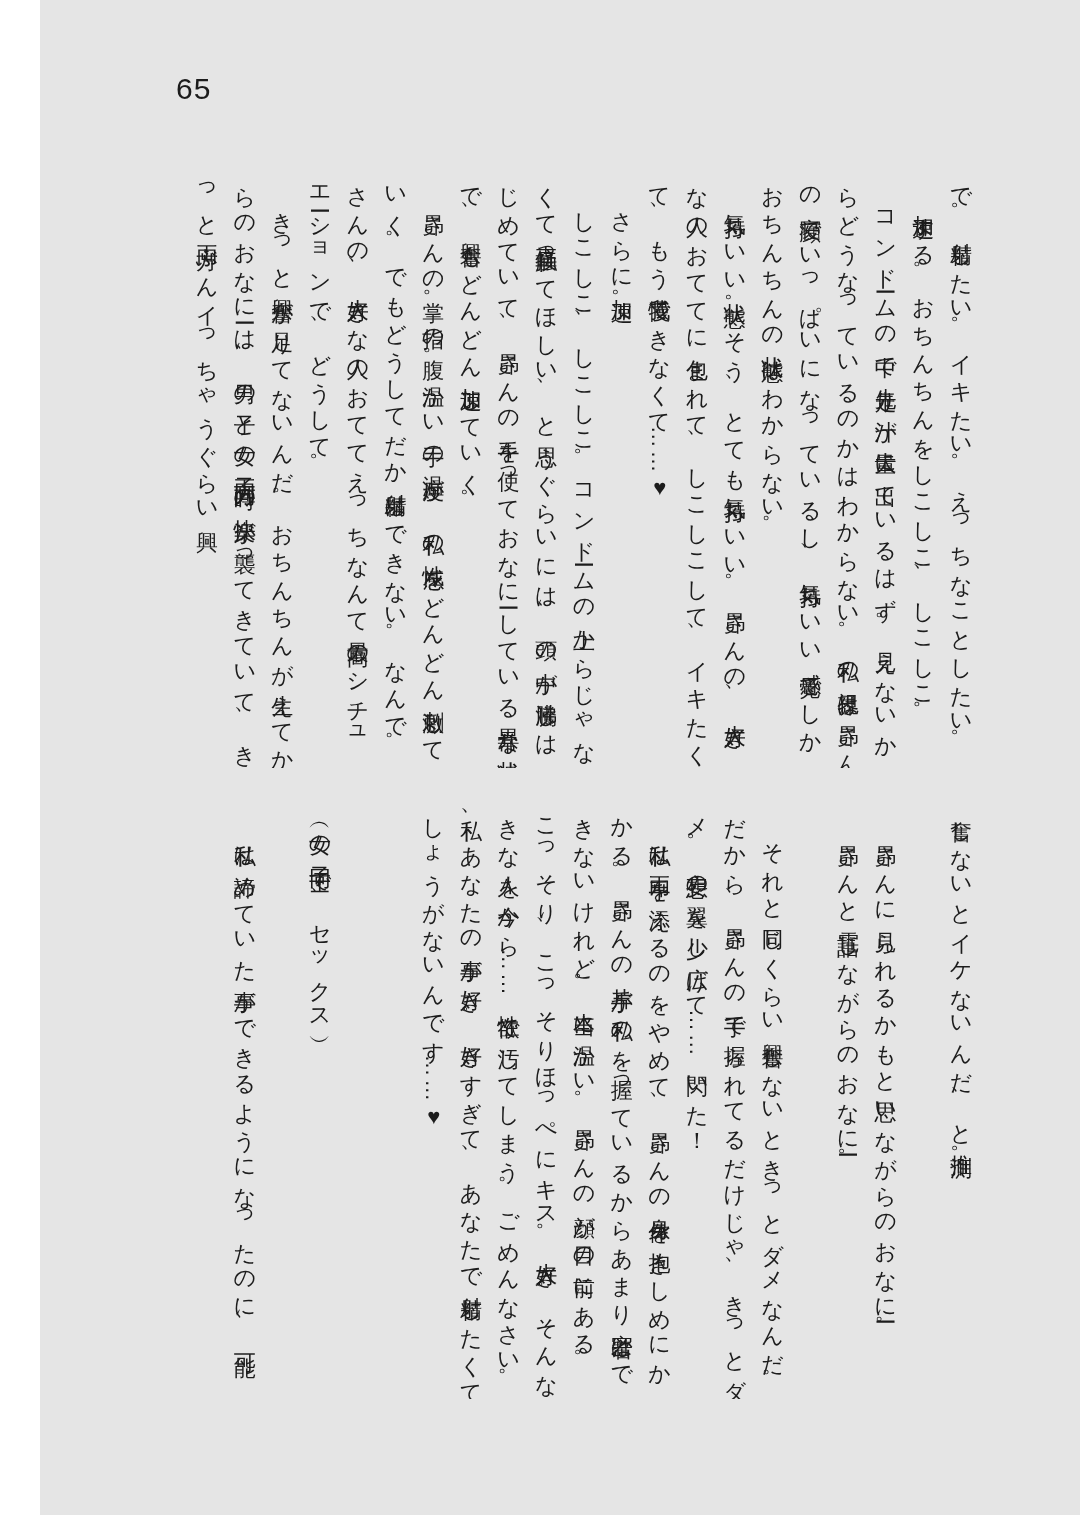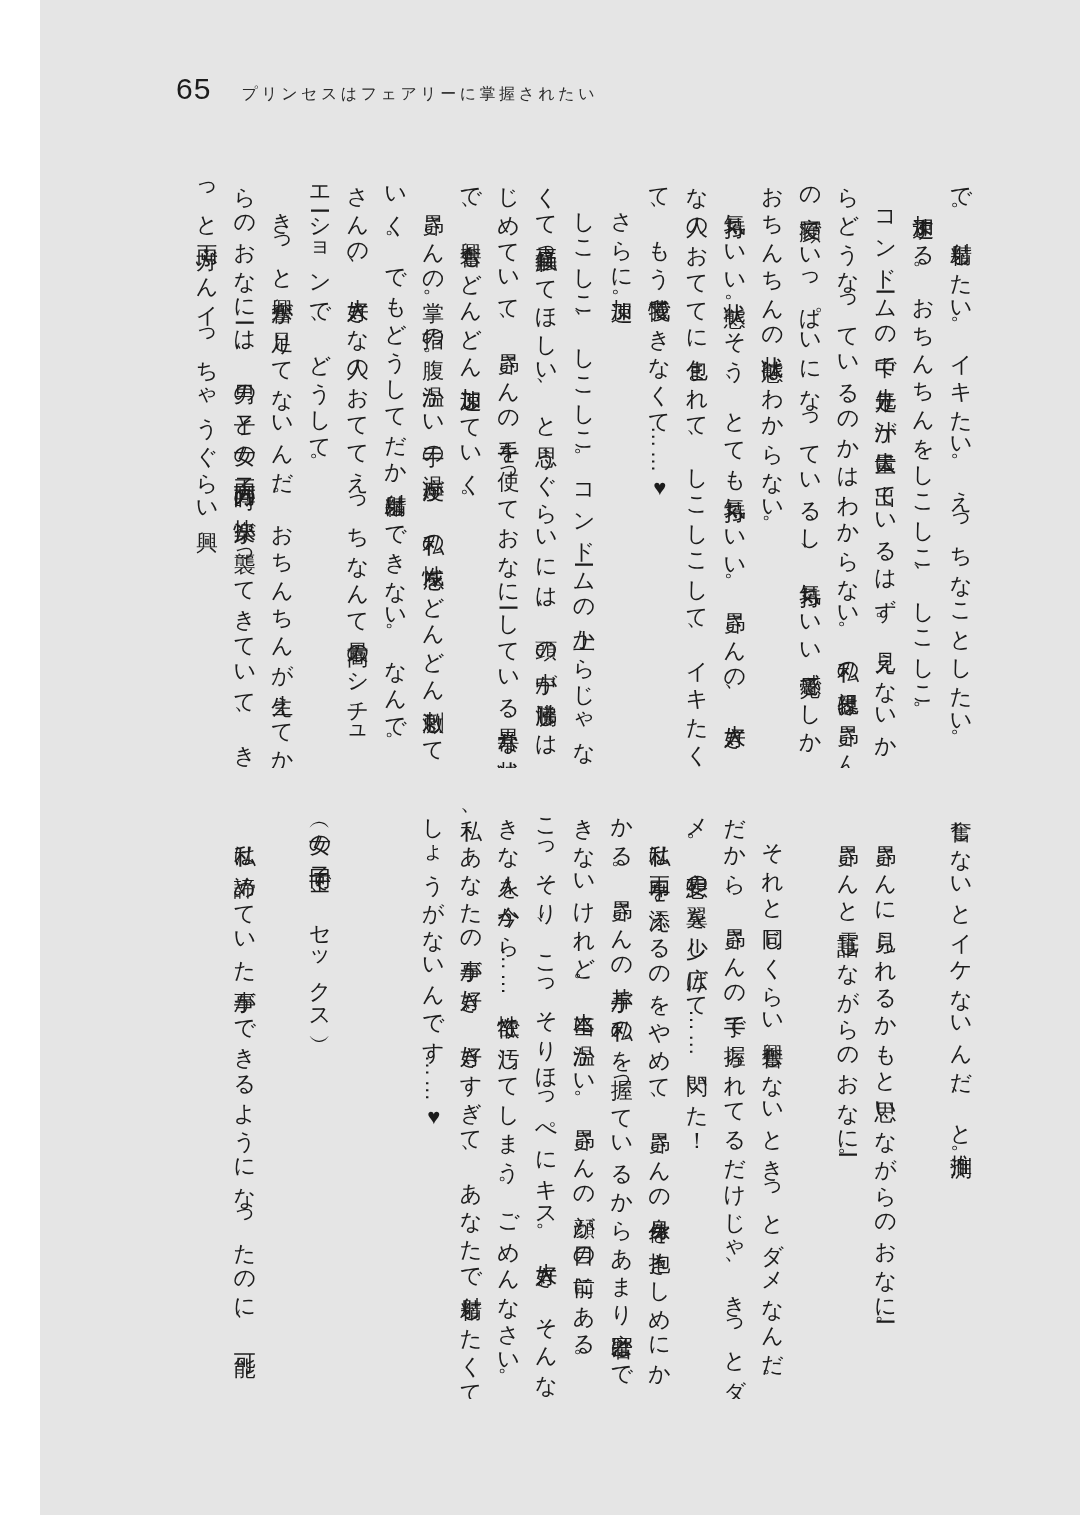--- a/index.html
+++ b/index.html
@@ -63,21 +63,20 @@
   .tblock p.gap1 { margin-block-start: 37.7px; }
   .tblock p.gap2 { margin-block-start: 75.4px; }
 </style>
 </head>
 <body>
 
 <div class="page">
 
   <header class="running-head">
     <span class="page-number">65</span>
-    <span class="header-title">プリンセスはフェアリーに掌握されたい</span>
   </header>
 
   <section class="tblock upper">
     <p>で。射精したい。イキたい。えっちなことしたい。</p>
     <p class="ind">加速する。おちんちんをしこしこ、しこしこ。</p>
     <p class="ind">コンドームの中で先走り汁が大量に出ているはず。見えないからどうなっているのかはわからない。私の視界は昴さんの寝顔でいっぱいになっているし、気持ちいい感覚でしかおちんちんの状態はわからない。</p>
     <p class="ind">気持ちいい状態。そう、とても気持ちいい。昴さんの、大好きな人のおててに包まれて、しこしこして、イキたくて、もう我慢できなくて……♥</p>
     <p class="ind">さらに加速。</p>
     <p class="ind">しこしこ、しこしこ。コンドームの上からじゃなくて直接触ってほしい、と思うぐらいには、頭の中が沸騰しはじめていて、昴さんの手を使っておなにーしている異常な状況で、興奮もどんどん加速していく。</p>
     <p class="ind">昴さんの掌。指の腹。温かい手の温度が、私の性感をどんどん刺激していく。でもどうしてだか射精はできない。なんで。昴さんの、大好きな人のおててえっちなんて最高のシチュエーションで、どうして。</p>

